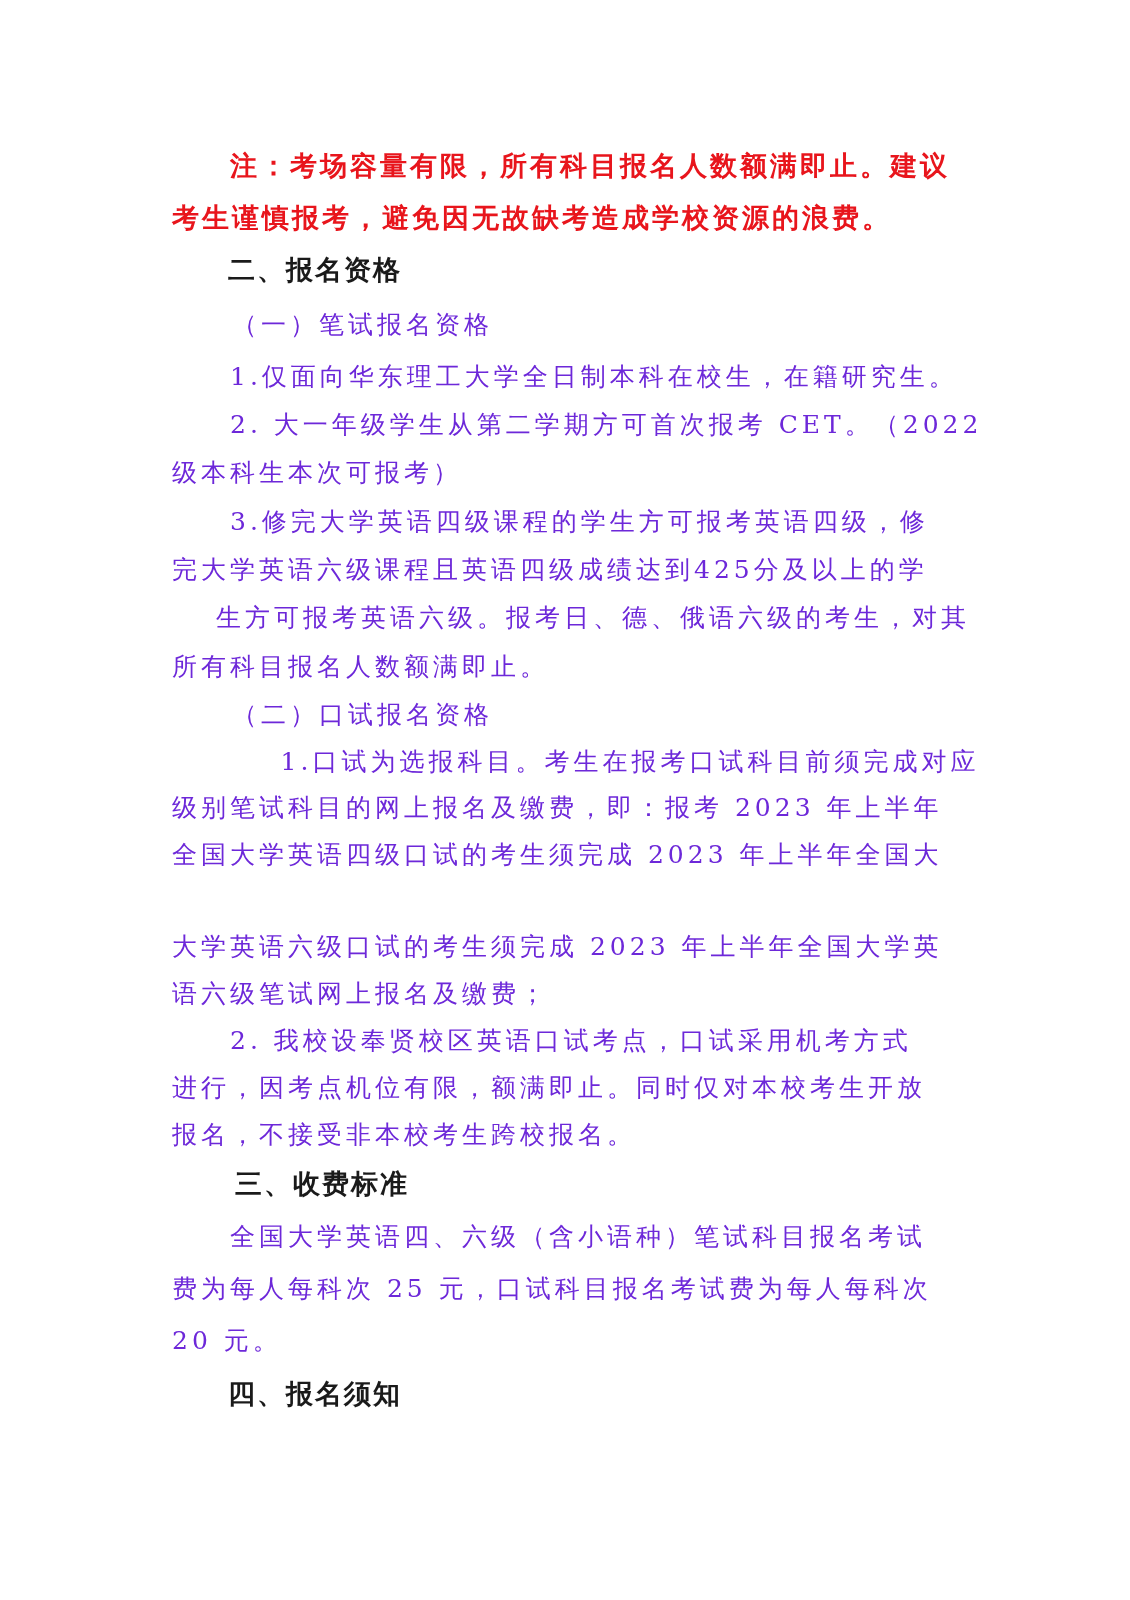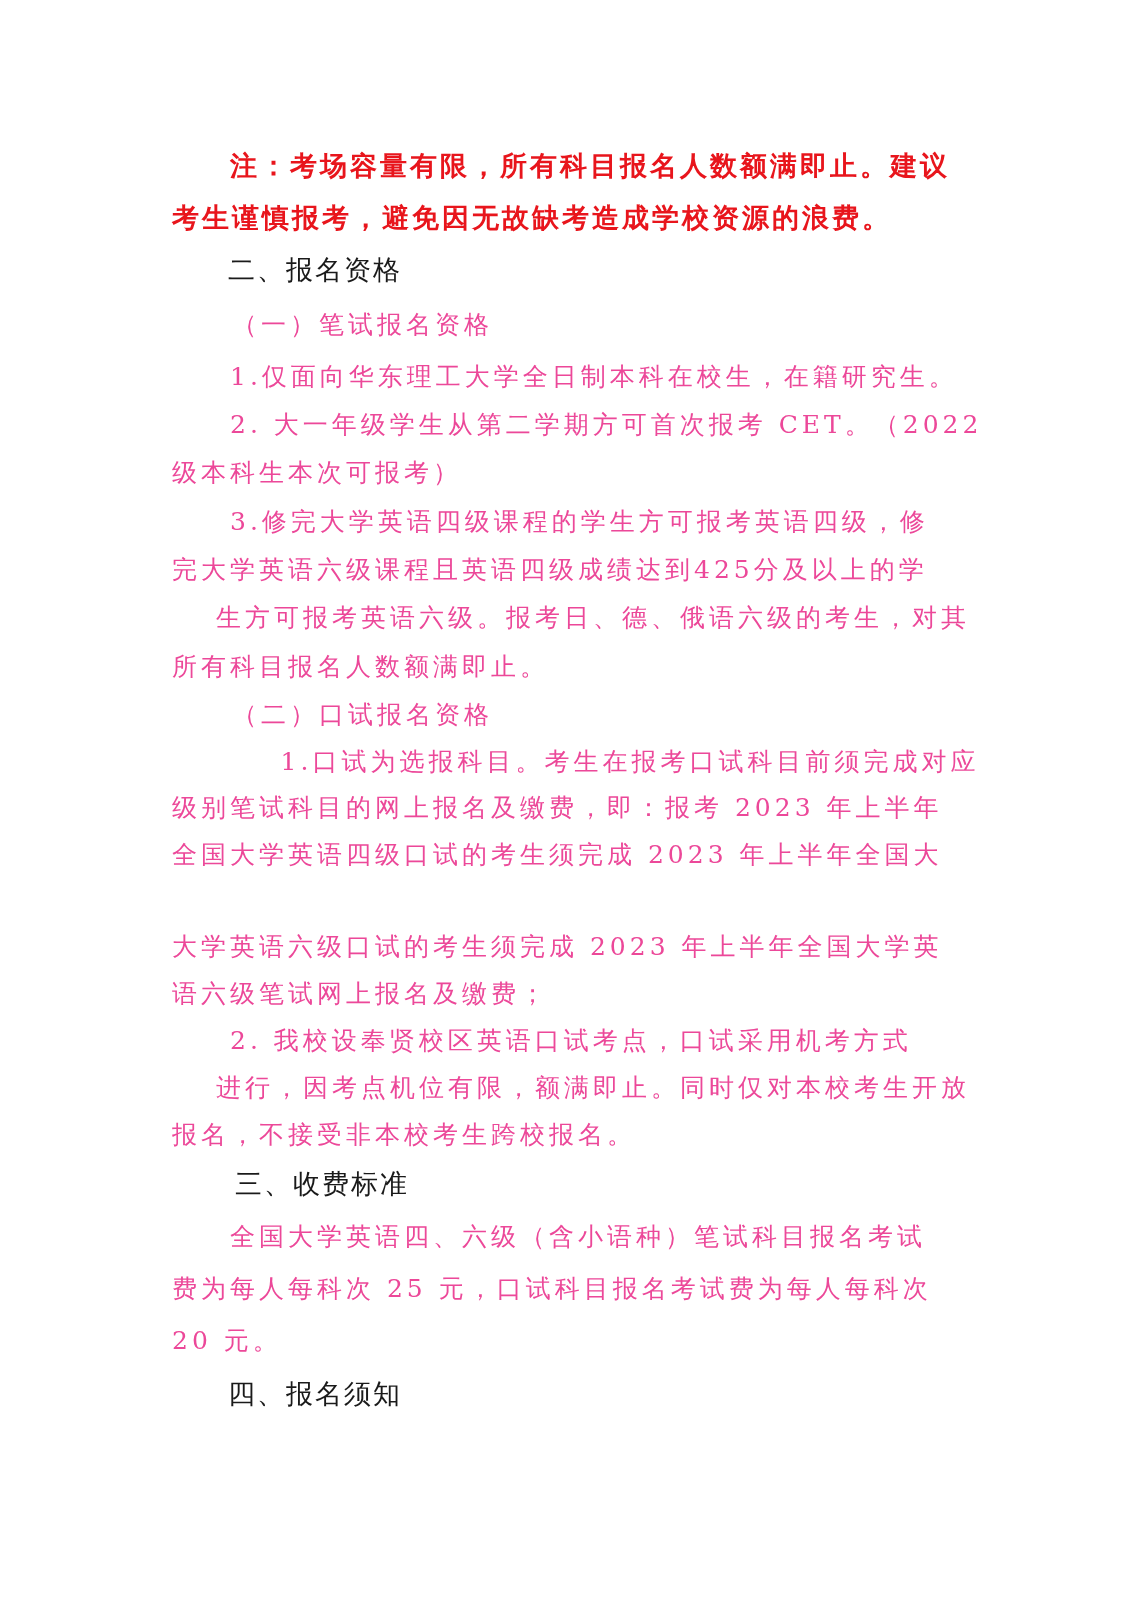--- a/index.html
+++ b/index.html
@@ -1,20 +1,20 @@
 <!DOCTYPE html>
 <html><head>
   <meta charset="utf-8">
   <style>
     html, body { margin:0; padding:0; background:#ffffff; }
     body { width:1130px; height:1600px; position:relative; overflow:hidden; }
     .page { position:absolute; left:0; top:0; width:1130px; height:1600px; }
-    .line { position:absolute; left:172px; width:800px; white-space:nowrap; font-family:"DejaVu Serif","Liberation Serif",serif; font-size:25px; color:#ec4899; letter-spacing:4px; }
+    .line { position:absolute; left:172px; width:800px; white-space:nowrap; font-family:"DejaVu Serif","Liberation Serif",serif; font-size:25px; color:#6d28d9; letter-spacing:4px; }
     .notice { color:#e8151c; font-family:"DejaVu Sans","Liberation Sans",sans-serif; font-weight:bold; font-size:27px; letter-spacing:3px; }
-    .heading { font-family:"DejaVu Sans","Liberation Sans",sans-serif; font-weight:normal; font-size:27px; color:#1a1a1a; letter-spacing:2px; }
+    .heading { font-family:"DejaVu Sans","Liberation Sans",sans-serif; font-weight:bold; font-size:27px; color:#1a1a1a; letter-spacing:2px; }
     .sub { font-size:25px; }
   </style>
 </head>
 <body>
 
 <div class="page">
   <div class="line notice" style="top:148px;left:230px;">注：考场容量有限，所有科目报名人数额满即止。建议</div>
   <div class="line notice" style="top:200px;">考生谨慎报考，避免因无故缺考造成学校资源的浪费。</div>
 
   <div class="line heading" style="top:252px;left:228px;">二、报名资格</div>
@@ -28,21 +28,21 @@
   <div class="line" style="top:601px;margin-left:44px;">生方可报考英语六级。报考日、德、俄语六级的考生，对其</div>
   <div class="line" style="top:650px;">所有科目报名人数额满即止。</div>
 
   <div class="line sub" style="top:698px;left:232px;">（二）口试报名资格</div>
   <div class="line" style="top:745px;left:230px;text-align:center;">1.口试为选报科目。考生在报考口试科目前须完成对应</div>
   <div class="line" style="top:791px;">级别笔试科目的网上报名及缴费，即：报考 2023 年上半年</div>
   <div class="line" style="top:838px;">全国大学英语四级口试的考生须完成 2023 年上半年全国大</div>
   <div class="line" style="top:930px;">大学英语六级口试的考生须完成 2023 年上半年全国大学英</div>
   <div class="line" style="top:977px;">语六级笔试网上报名及缴费；</div>
   <div class="line" style="top:1024px;left:230px;">2. 我校设奉贤校区英语口试考点，口试采用机考方式</div>
-  <div class="line" style="top:1071px;margin-left:44px;">进行，因考点机位有限，额满即止。同时仅对本校考生开放</div>
+  <div class="line" style="top:1071px;">进行，因考点机位有限，额满即止。同时仅对本校考生开放</div>
   <div class="line" style="top:1118px;">报名，不接受非本校考生跨校报名。</div>
 
   <div class="line heading" style="top:1166px;left:235px;">三、收费标准</div>
   <div class="line" style="top:1220px;left:230px;">全国大学英语四、六级（含小语种）笔试科目报名考试</div>
   <div class="line" style="top:1272px;">费为每人每科次 25 元，口试科目报名考试费为每人每科次</div>
   <div class="line" style="top:1324px;">20 元。</div>
 
   <div class="line heading" style="top:1376px;left:228px;">四、报名须知</div>
 </div>
 

